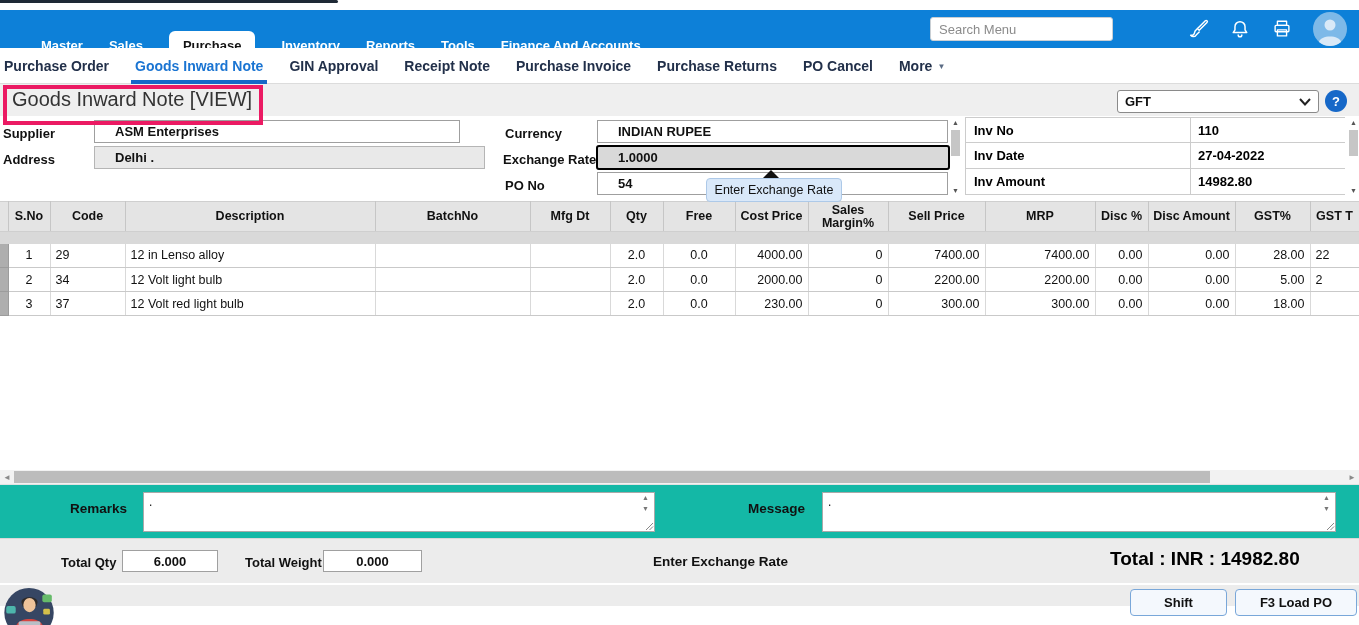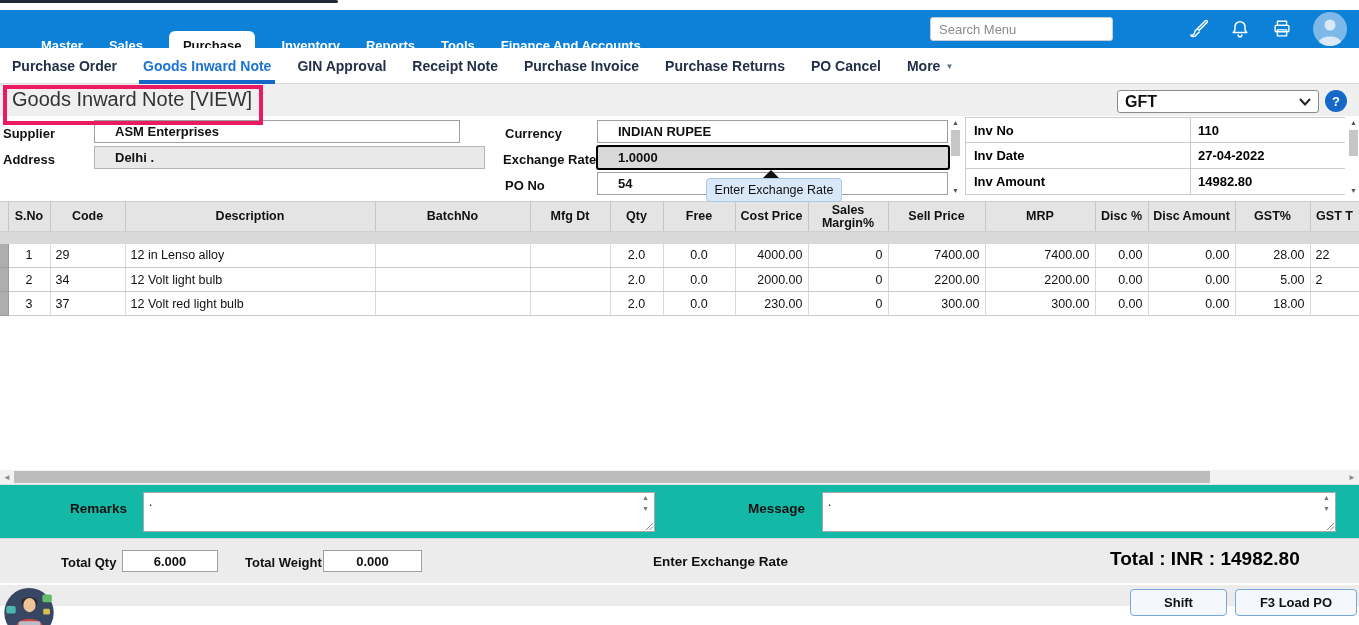--- a/index.html
+++ b/index.html
@@ -19,33 +19,33 @@
   .search-box { position:absolute; left:930px; top:7px; width:183px; height:24px; background:#fff;
     border:1px solid #c9cfd4; border-radius:3px; font-size:13px; color:#333; padding:0 8px; outline:none;
     font-family:"Liberation Sans","DejaVu Sans",sans-serif; }
   .search-box::placeholder { color:#8b8b8b; }
   .topbar-icons { position:absolute; right:12px; top:0; height:38px; display:flex; align-items:center; gap:20px; }
   .tb-icon { width:22px; height:22px; display:block; }
   .tb-avatar { width:34px; height:34px; display:block; }
 
   
   .subnav { position:absolute; left:0; top:48px; width:1359px; height:36px; background:#fff;
-    border-bottom:1px solid #dcdcdc; display:flex; align-items:center; gap:26px; padding-left:12px; }
+    border-bottom:1px solid #dcdcdc; display:flex; align-items:center; gap:26px; padding-left:4px; }
   .subnav-item { position:relative; font-size:14px; font-weight:600; color:#22304a; white-space:nowrap; cursor:default; }
   .subnav-item.active { color:#1a74d2; }
   .subnav-item.active::after { content:""; position:absolute; left:-4px; right:-4px; bottom:-10px; height:4px; background:#1668c7; }
   .subnav-caret { font-size:8px; color:#5a6b84; margin-left:5px; vertical-align:2px; }
 
   
   .titlebar { position:absolute; left:0; top:84px; width:1359px; height:32px; background:#efefef; }
   .page-title { position:absolute; left:12px; top:88px; font-size:20px; color:#333; }
   .annotation-box { position:absolute; left:3px; top:85px; width:260px; height:40px; border:4px solid #eb1a63; z-index:9; }
   .voucher-select { position:absolute; left:1117px; top:90px; width:202px; height:23px; background:#fff;
     border:1px solid #8a8a8a; border-radius:3px; display:flex; align-items:center; justify-content:space-between;
-    padding:0 7px; font-size:16px; font-weight:700; color:#111; cursor:default; }
+    padding:0 7px; font-size:13px; font-weight:700; color:#111; cursor:default; }
   .help-btn { position:absolute; left:1325px; top:90px; width:22px; height:22px; border-radius:50%;
     background:#1668c8; color:#fff; font-size:13px; font-weight:700; display:flex; align-items:center; justify-content:center; cursor:default; }
 
   
   .form-area { position:absolute; left:0; top:116px; width:1359px; height:85px; background:#fff; }
   .lbl { position:absolute; font-size:13px; font-weight:700; color:#111; white-space:nowrap; }
   .field { position:absolute; border:1px solid #9f9f9f; background:#fff; font-size:13px; font-weight:700;
     color:#111; padding:0 20px; height:23px; outline:none; font-family:"Liberation Sans","DejaVu Sans",sans-serif; }
   .field.disabled { background:#e9e9e9; border-color:#b5b5b5; }
   .field.focused { background:#d9d9d9; border:2px solid #000; border-radius:3px; height:25px; }

